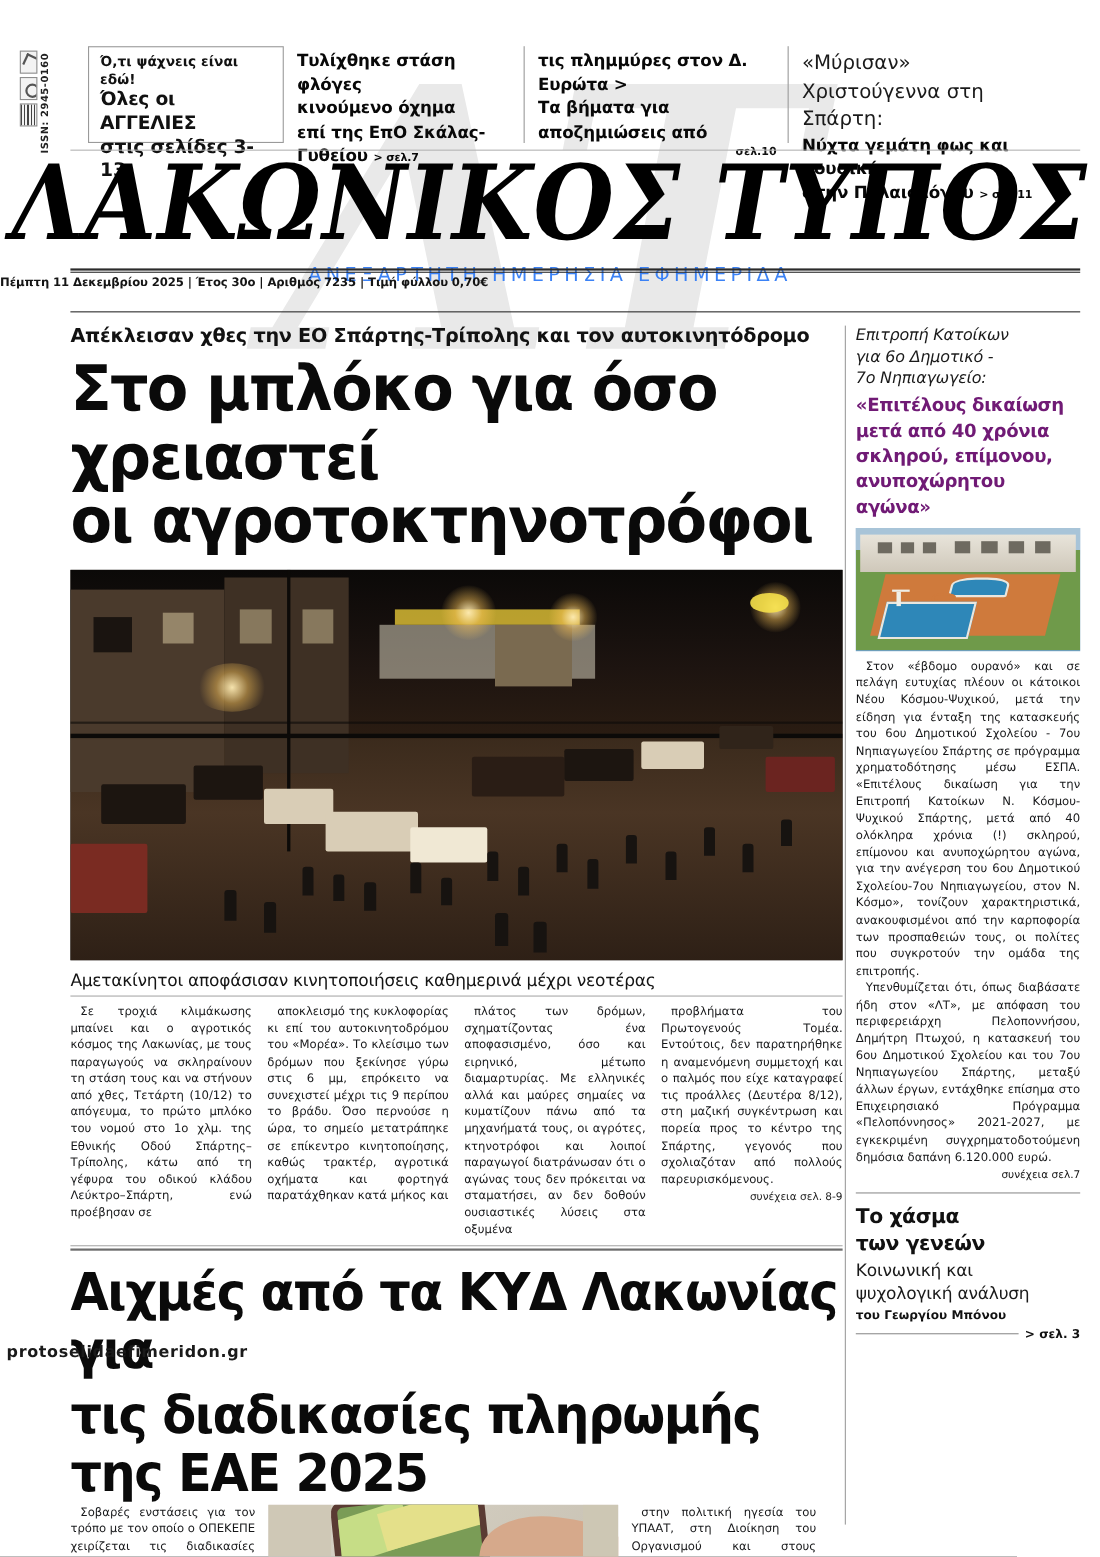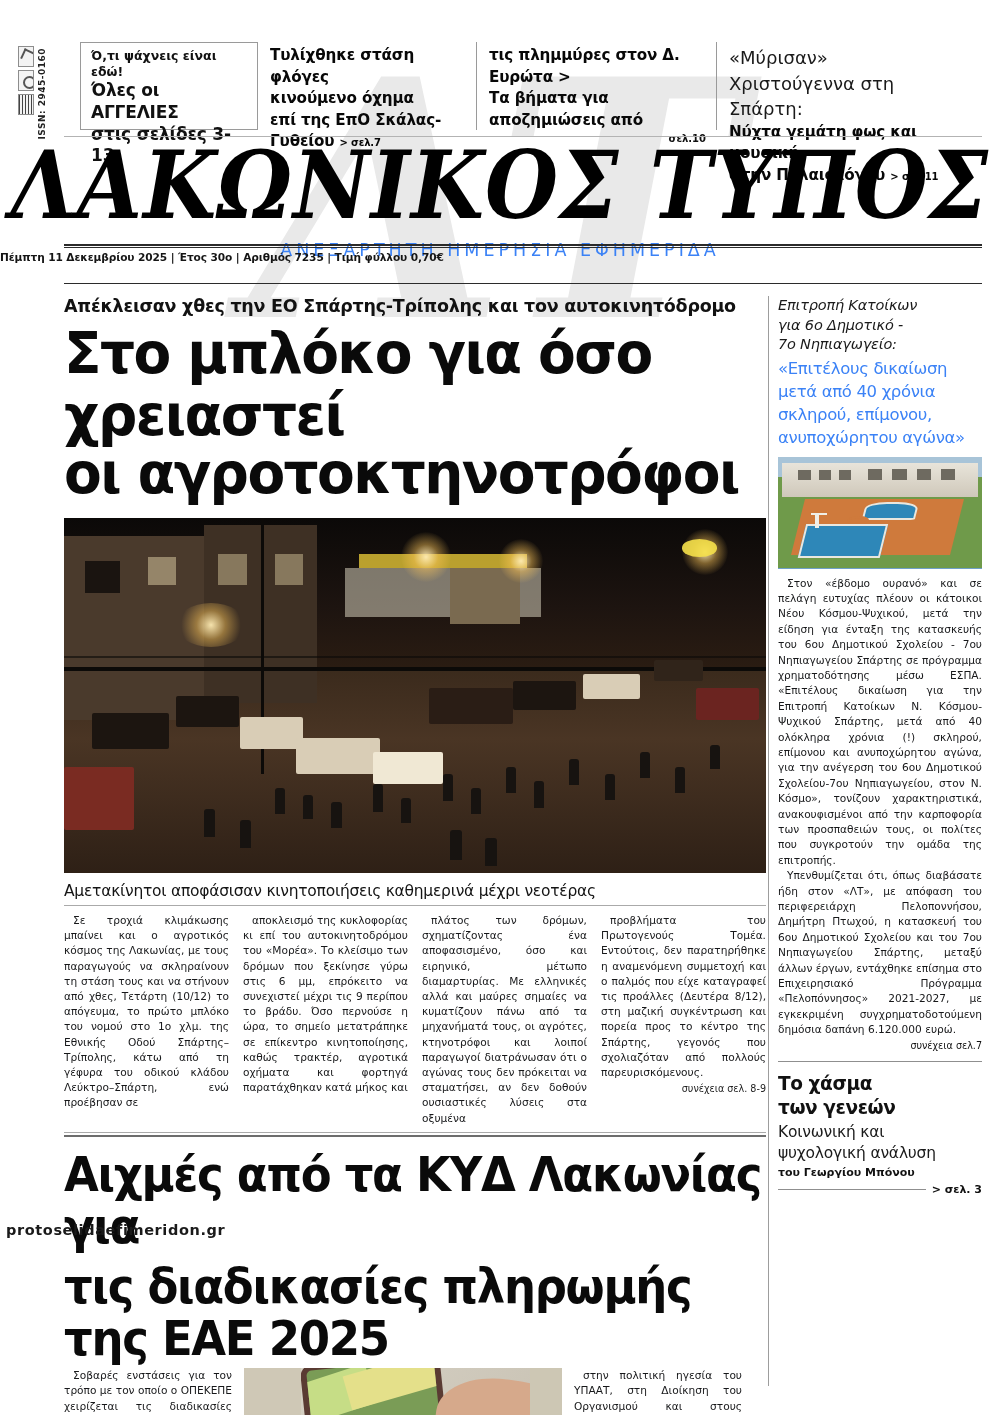--- a/index.html
+++ b/index.html
@@ -279,23 +279,23 @@
     font-size: 14.5px;
     line-height: 19.5px;
     color: #1a1a1a;
     letter-spacing: -0.2px;
     font-style: italic;
   }
   .s-head {
     margin-top: 2px;
     font-size: 16.5px;
     line-height: 23px;
-    font-weight: normal;
+    font-weight: bold;
     letter-spacing: -0.35px;
-    color: #3b82f6;
+    color: #701a75;
   }
   .s-photo {
     margin-top: 8px;
     width: 204px; height: 112px;
     overflow: hidden; position: relative;
     background: #6fa0c8;
   }
   .s-body { margin-top: 7px; }
   .s-body p {
     margin: 0;

